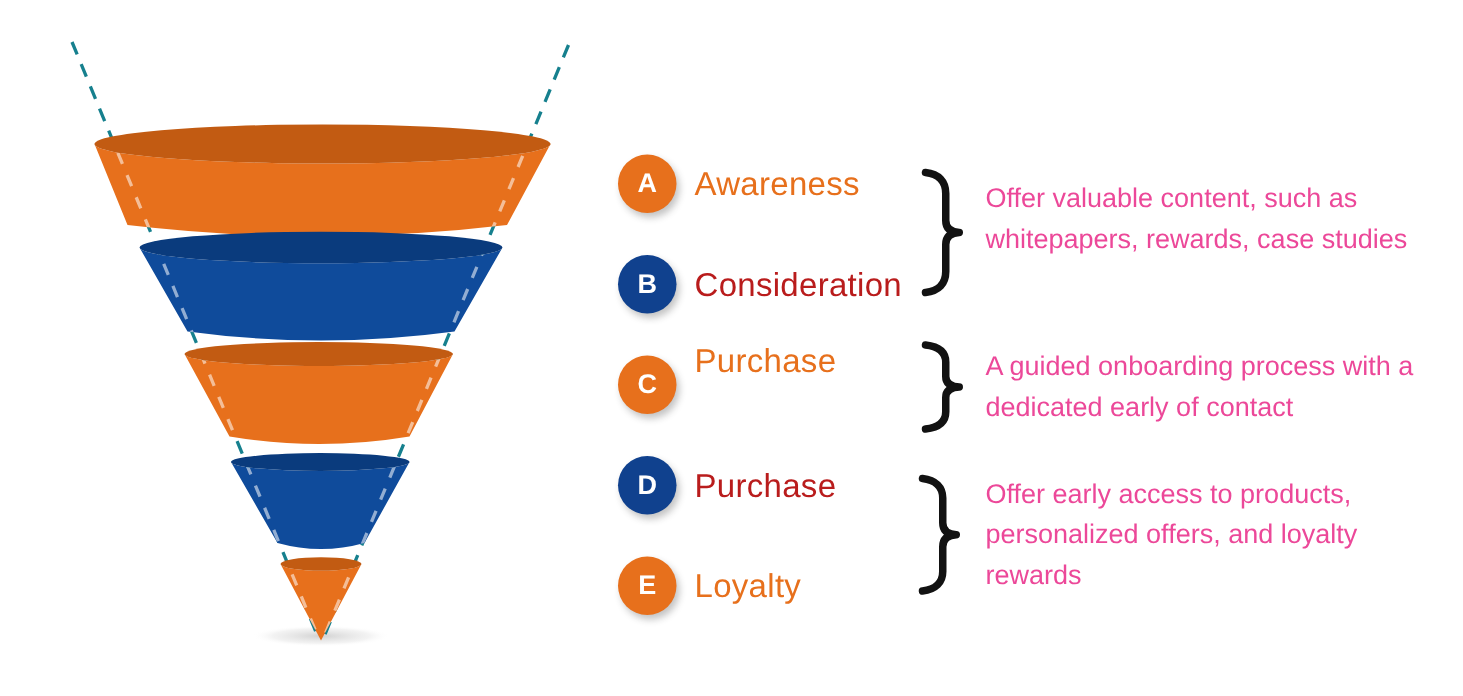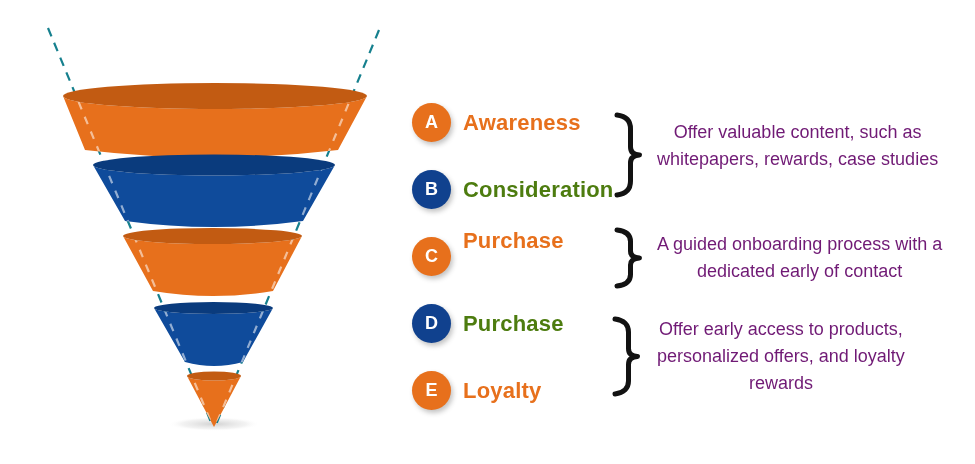--- a/index.html
+++ b/index.html
@@ -11,28 +11,28 @@
   .stage-circle{
     position:absolute;left:412px;width:39px;height:39px;border-radius:50%;
     display:flex;align-items:center;justify-content:center;
     color:#fff;font-weight:700;font-size:18px;
     box-shadow:2px 3px 5px rgba(40,40,40,.28);
   }
   .c-orange{background:#E7701C;}
   .c-blue{background:#10418E;}
   .stage-label{
     position:absolute;left:463px;height:39px;display:flex;align-items:center;
-    font-size:22px;font-weight:700;letter-spacing:.2px;white-space:nowrap;
+    font-size:22px;font-weight:400;letter-spacing:.2px;white-space:nowrap;
   }
   .l-orange{color:#E7701C;}
-  .l-blue{color:#4d7c0f;}
+  .l-blue{color:#b91c1c;}
   .brace{position:absolute;}
   .desc{
     position:absolute;left:657px;font-size:18px;line-height:27px;
-    color:#701a75;font-weight:400;white-space:nowrap;text-align:center;
+    color:#ec4899;font-weight:400;white-space:nowrap;
   }
 </style>
 </head>
 <body>
 
 <div class="canvas">
 
   <svg class="funnel-svg" width="430" height="464" viewBox="0 0 430 464">
     <defs>
       <radialGradient id="shadowGrad" cx="50%" cy="50%" r="50%">

